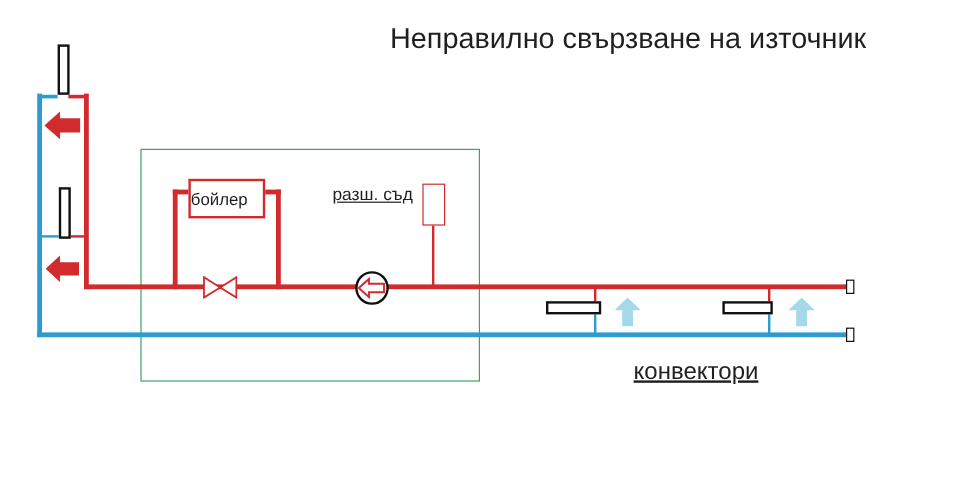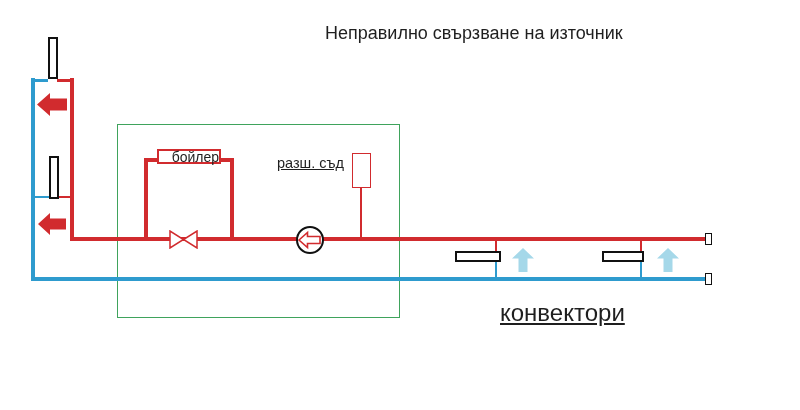--- a/index.html
+++ b/index.html
@@ -12,57 +12,57 @@
     width: 800px;
     height: 410px;
     background: #ffffff;
     overflow: hidden;
   }
   .abs { position: absolute; }
 
   
   .title {
     left: 325px; top: 18px;
-    font-size: 18px; line-height: 30px;
+    font-size: 24px; line-height: 30px;
     color: var(--text, #1f1f1f);
     white-space: nowrap;
   }
   .small-label {
     color: var(--text, #1f1f1f);
     white-space: nowrap;
     text-decoration: underline;
   }
   .label-expansion { left: 277px; top: 155px; font-size: 14.5px; }
   .label-pump { left: 256px; top: 202px; font-size: 13.5px; line-height: 17px; }
-  .label-convectors { left: 500px; top: 299px; font-size: 24px; }
+  .label-convectors { left: 528px; top: 299px; font-size: 20px; }
 
   
   .pipe { background: var(--hot-pipe, #d12b2e); z-index: 2; }
   .pipe.cold { background: var(--cold-pipe, #2e9bce); }
   .thin { z-index: 2; }
 
   
   .boundary {
     left: 117px; top: 124px; width: 283px; height: 194px;
     border: 1.5px solid var(--boundary-box, #3fa35c);
     z-index: 1;
   }
 
   
   .blackbox {
     background: #ffffff;
     border: 2px solid var(--outline, #111111);
     z-index: 3;
   }
   .boiler-box {
-    left: 157px; top: 149px; width: 64px; height: 15px;
+    left: 157px; top: 149px; width: 64px; height: 33px;
     background: #ffffff;
     border: 2px solid var(--hot-pipe, #d12b2e);
     z-index: 4;
-    display: flex; align-items: center; justify-content: flex-end;
+    display: flex; align-items: center; justify-content: flex-start;
     font-size: 14px; color: var(--text, #1f1f1f);
   }
   .vessel {
     left: 352px; top: 153px; width: 19px; height: 35px;
     background: #ffffff;
     border: 1.5px solid var(--hot-pipe, #d12b2e);
     z-index: 3;
   }
   .cap {
     width: 7px; height: 12px; left: 705px;

